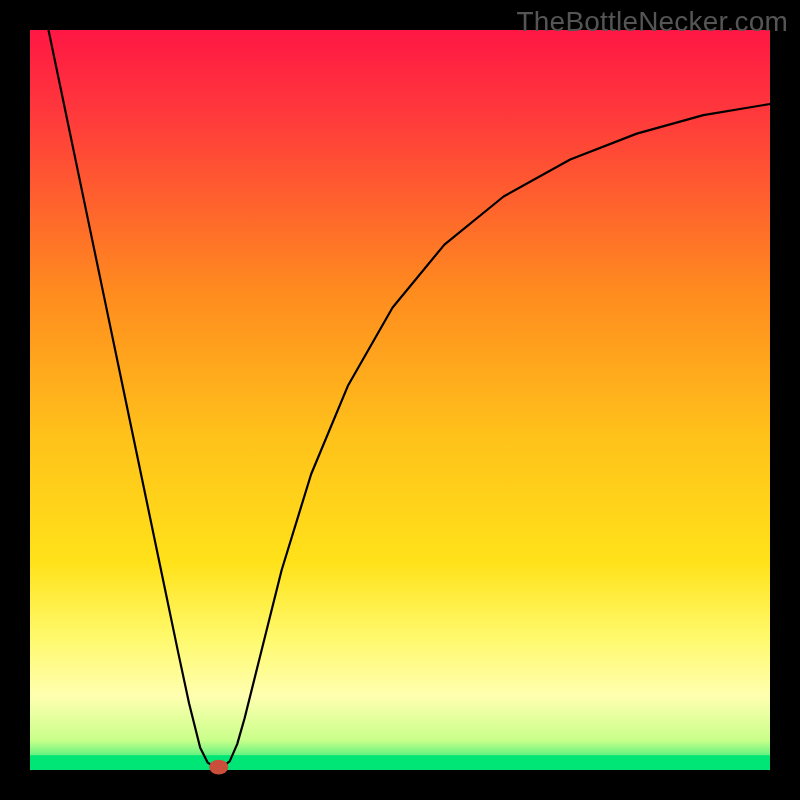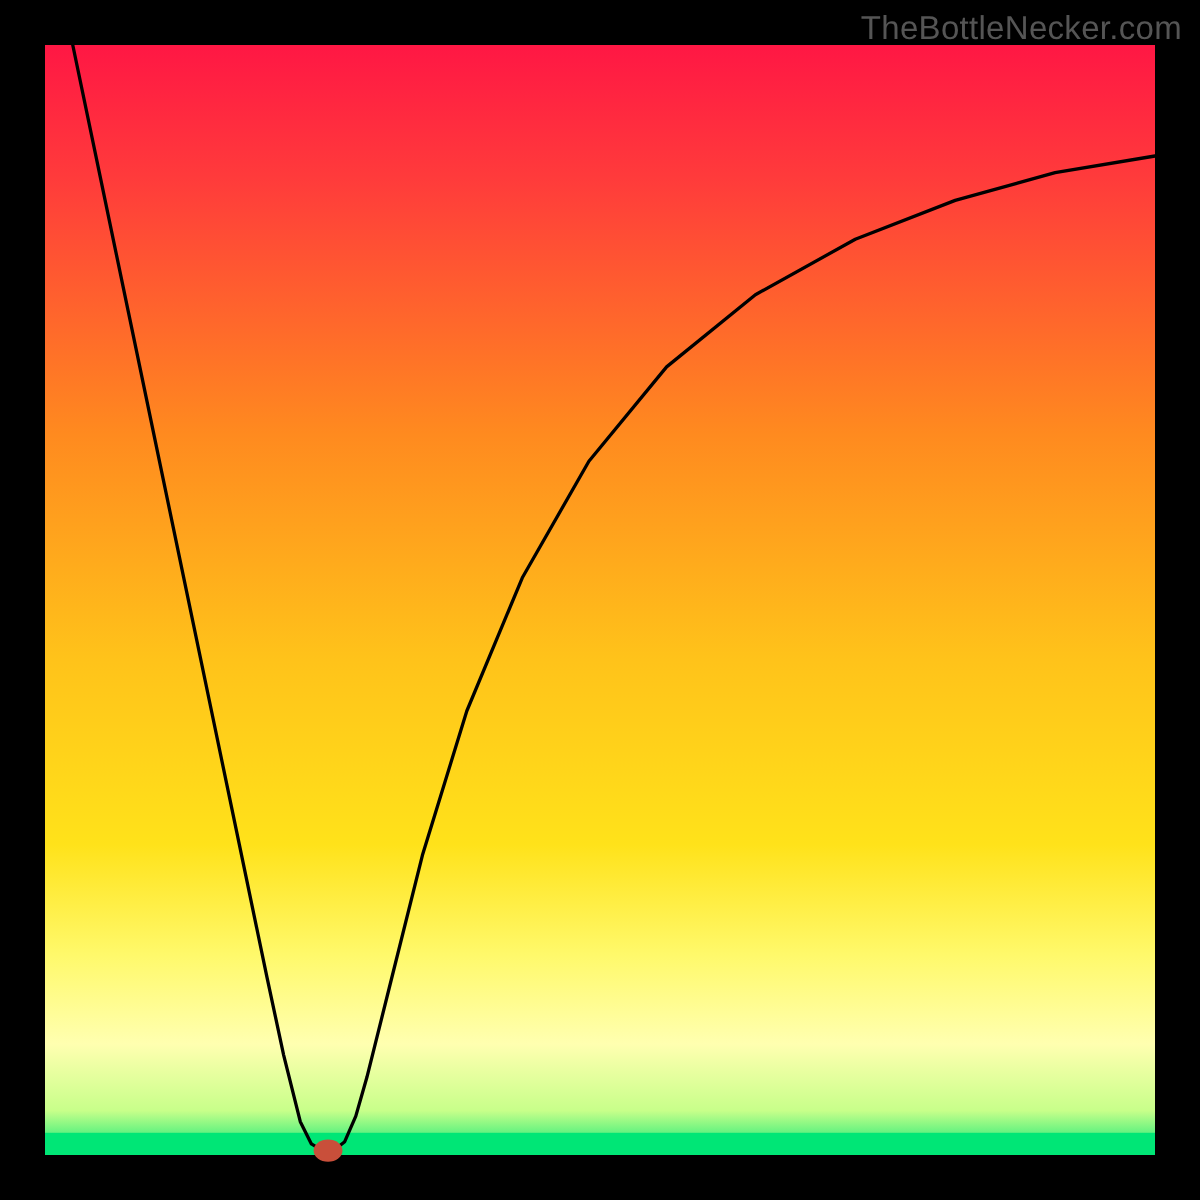--- a/index.html
+++ b/index.html
@@ -16,21 +16,21 @@
     top: 0;
     left: 0;
     width: 800px;
     height: 800px;
   }
   .watermark {
     position: absolute;
     top: 6px;
     right: 12px;
     color: #555;
-    font-size: 22px;
+    font-size: 28px;
     letter-spacing: 0.2px;
     font-weight: 500;
   }
 </style>
 </head>
 <body>
 
 <svg class="frame" width="800" height="800" viewBox="0 0 800 800">
   <defs>
     <linearGradient id="bg-grad" x1="0" y1="0" x2="0" y2="1">

